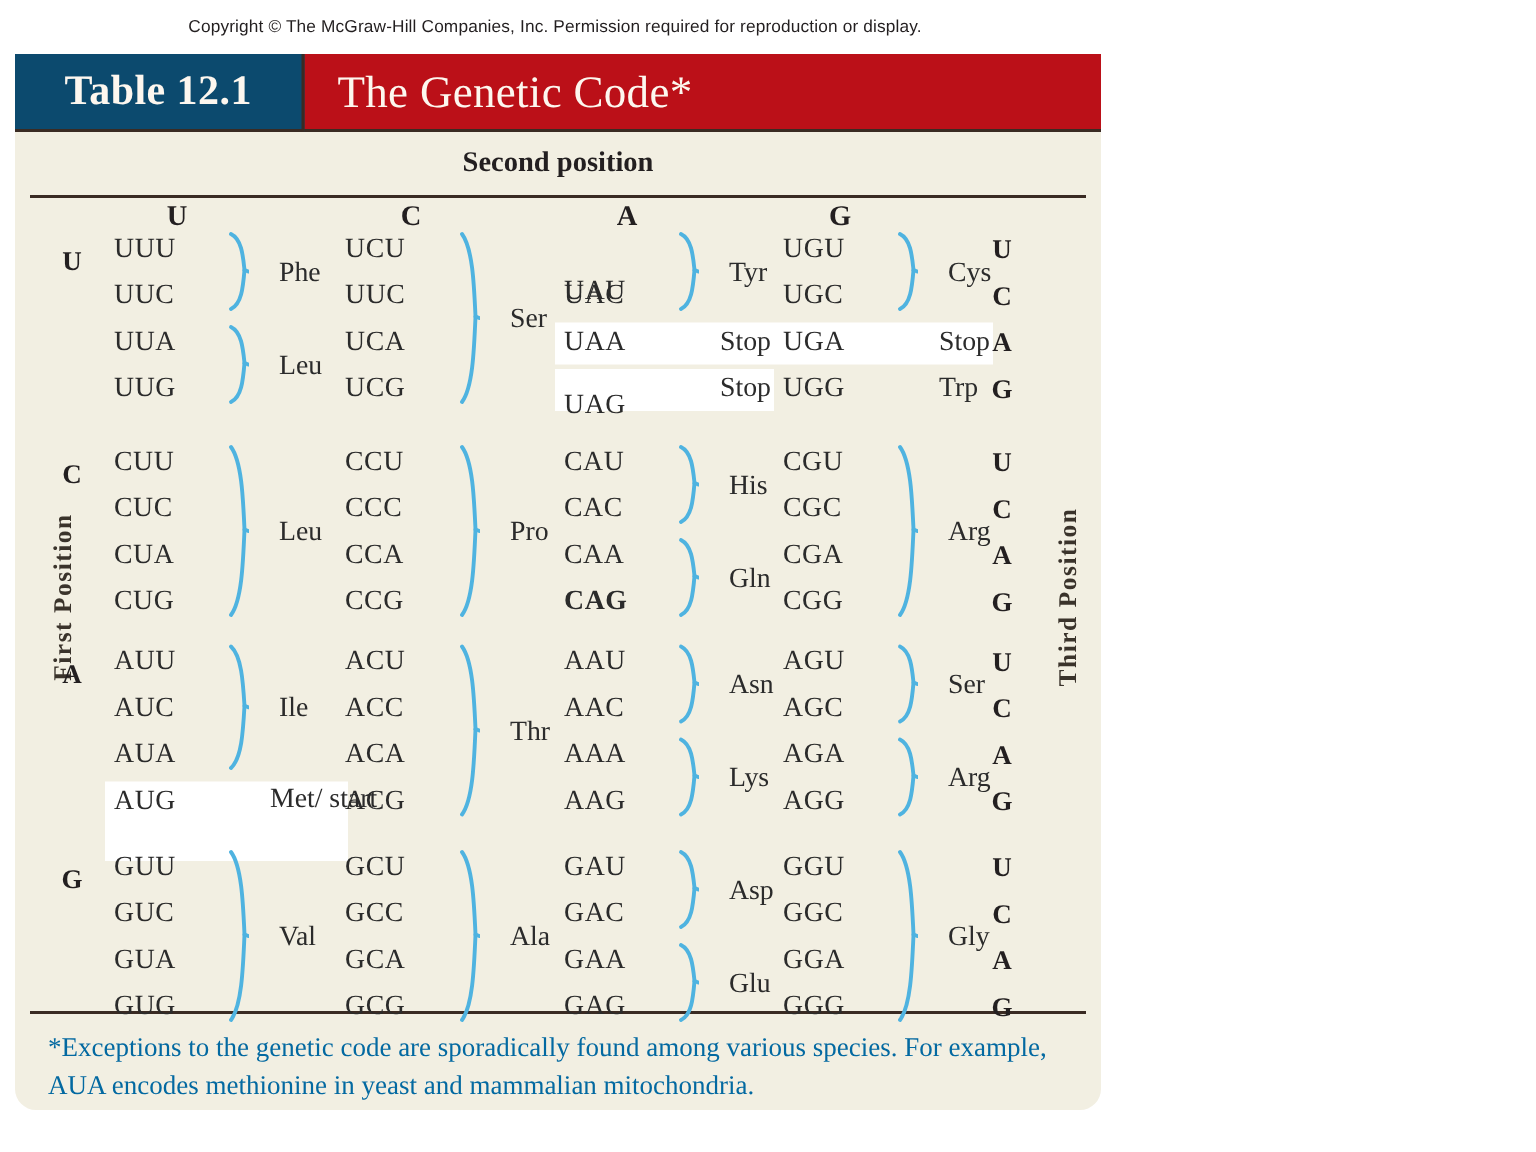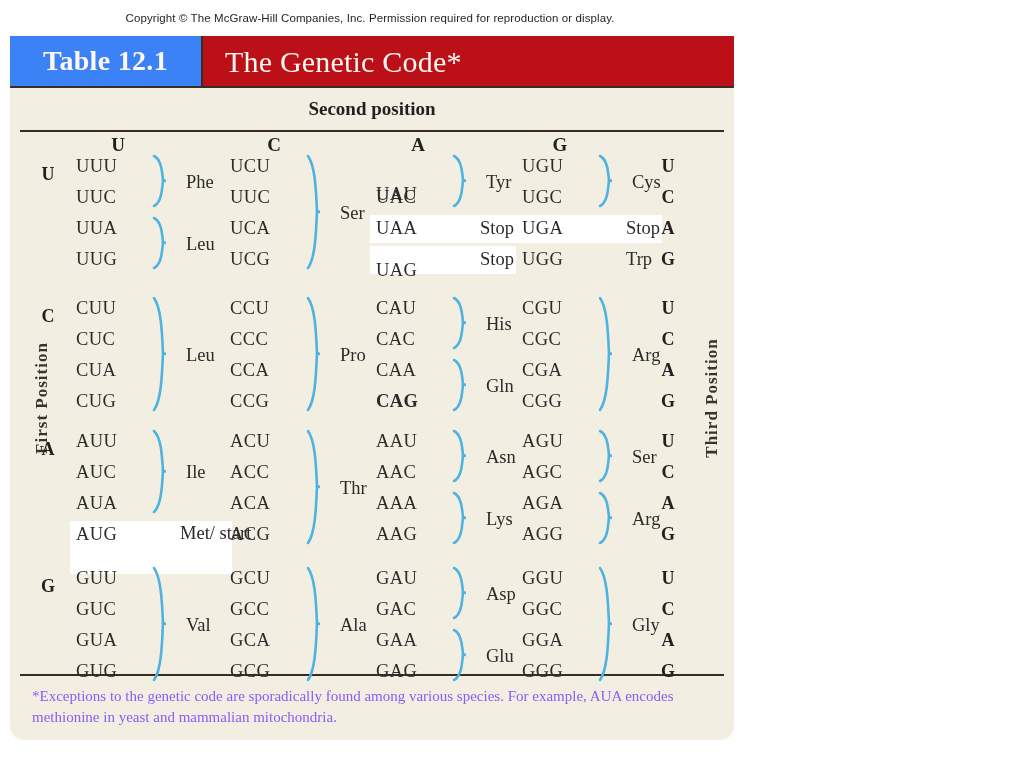--- a/index.html
+++ b/index.html
@@ -22,21 +22,21 @@
   }
 
   
   .hdr-band{
     position:absolute;left:0;top:0;width:724px;height:52px;
     background:#bb1018;border-bottom:2px solid #3a2b23;
     box-sizing:border-box;
   }
   .hdr-num{
     position:absolute;left:0;top:0;width:193px;height:52px;
-    background:#3b82f6;box-sizing:border-box;
+    background:#0c4a6e;box-sizing:border-box;
     border-right:2px solid #3a2b23;border-bottom:2px solid #3a2b23;
     display:flex;align-items:center;justify-content:center;
   }
   .hdr-num span{
     color:#fdf7ef;font-weight:bold;font-size:28px;letter-spacing:.3px;
   }
   .hdr-title{
     position:absolute;left:215px;top:0;height:52px;
     display:flex;align-items:center;
   }
@@ -103,21 +103,21 @@
 
   
   .third-letter{
     position:absolute;font-size:18px;font-weight:bold;color:#231f20;
     width:20px;text-align:center;
   }
 
   
   .footnote{
     position:absolute;left:22px;top:598px;width:690px;
-    font-size:15px;color:#8b5cf6;line-height:1.38;
+    font-size:18px;color:#0369a1;line-height:1.38;
   }
 
   
   .callout{
     position:absolute;left:758px;top:42px;width:256px;
     font-family:"Liberation Sans",sans-serif;
     font-size:35px;line-height:1.55;color:#000000;
   }
 </style>
 </head>

